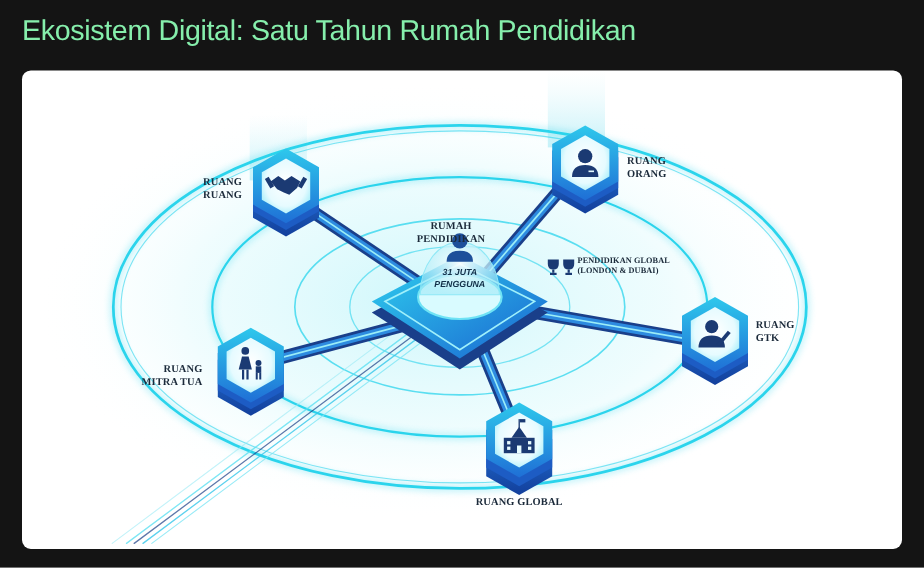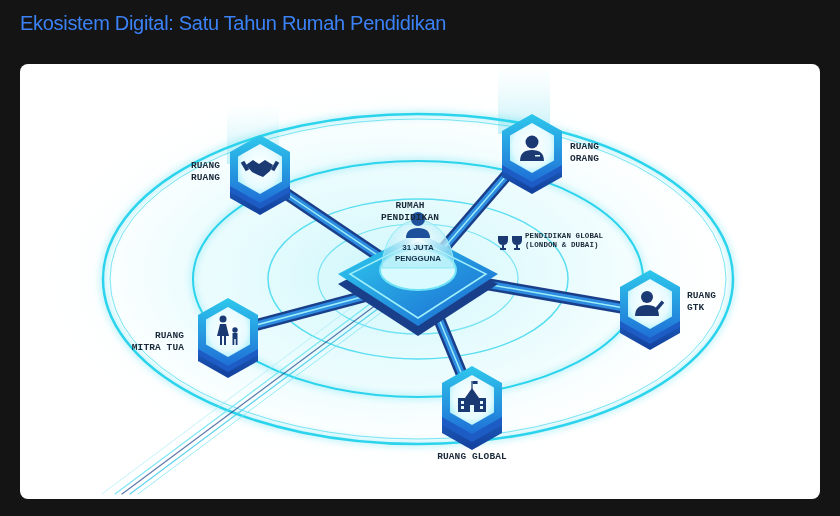--- a/index.html
+++ b/index.html
@@ -1,20 +1,20 @@
 <!DOCTYPE html>
 <html><head>
 <meta charset="utf-8">
 <style>
   html, body { margin:0; padding:0; }
   body { width:840px; height:516px; background:#141414; overflow:hidden; position:relative; font-family:"Liberation Sans", sans-serif; }
-  .page-title { position:absolute; left:20px; top:12px; color:#3b82f6; font-size:20px; font-weight:400; letter-spacing:-0.3px; font-family:"Liberation Sans", sans-serif; }
+  .page-title { position:absolute; left:20px; top:12px; color:#86efac; font-size:26px; font-weight:400; letter-spacing:-0.3px; font-family:"Liberation Sans", sans-serif; }
   .card { position:absolute; left:20px; top:64px; width:800px; height:435px; background:#ffffff; border-radius:8px; overflow:hidden; }
   .card svg { position:absolute; left:0; top:0; }
-  .lbl { position:absolute; font-family:Liberation Mono, monospace; font-weight:700; font-size:9.5px; line-height:12px; color:#1b2a3a; letter-spacing:0.1px; }
+  .lbl { position:absolute; font-family:Liberation Serif, serif; font-weight:700; font-size:9.5px; line-height:12px; color:#1b2a3a; letter-spacing:0.1px; }
   .lbl.right { text-align:right; }
   .lbl.center { text-align:center; }
   .lbl span { display:block; }
   .small { font-size:7.5px; line-height:9px; }
   .hub-count { position:absolute; left:344px; top:205px; width:52px; text-align:center; font-weight:700; font-size:8px; line-height:11px; color:#123049; font-family:"Liberation Sans", sans-serif; }
   .hub-count span{display:block;}
 </style>
 </head>
 <body>
 
@@ -214,21 +214,21 @@
     <span>RUANG</span>
     <span>MITRA TUA</span>
   </div>
   <div class="lbl center" style="left:402px; top:387px; width:100px;">
     <span>RUANG GLOBAL</span>
   </div>
   <div class="lbl center" style="left:350px; top:102px; width:80px;margin-top:34px;">
     <span>RUMAH</span>
     <span>PENDIDIKAN</span>
   </div>
-  <div class="hub-count" style="left:372px; top:178px;">
+  <div class="hub-count" style="left:372px; top:178px;font-style:italic;">
     <span>31 JUTA</span>
     <span>PENGGUNA</span>
   </div>
   <div class="lbl small" style="left:505px; top:168px; width:120px;">
     <span>PENDIDIKAN GLOBAL</span>
     <span>(LONDON &amp; DUBAI)</span>
   </div>
 </div>
 
 </body></html>

